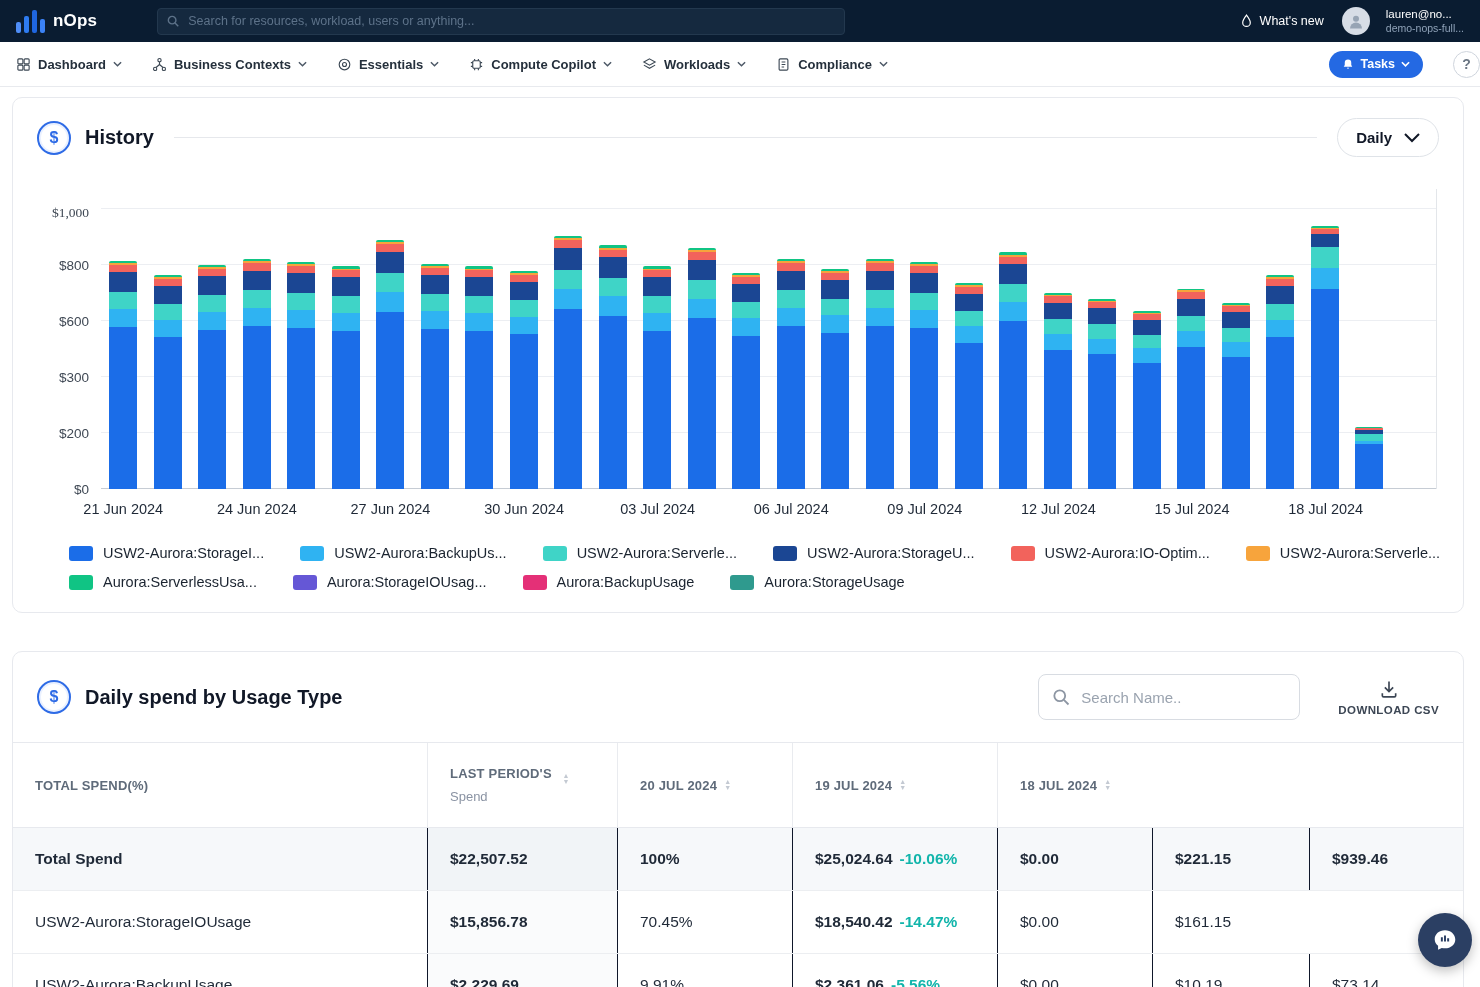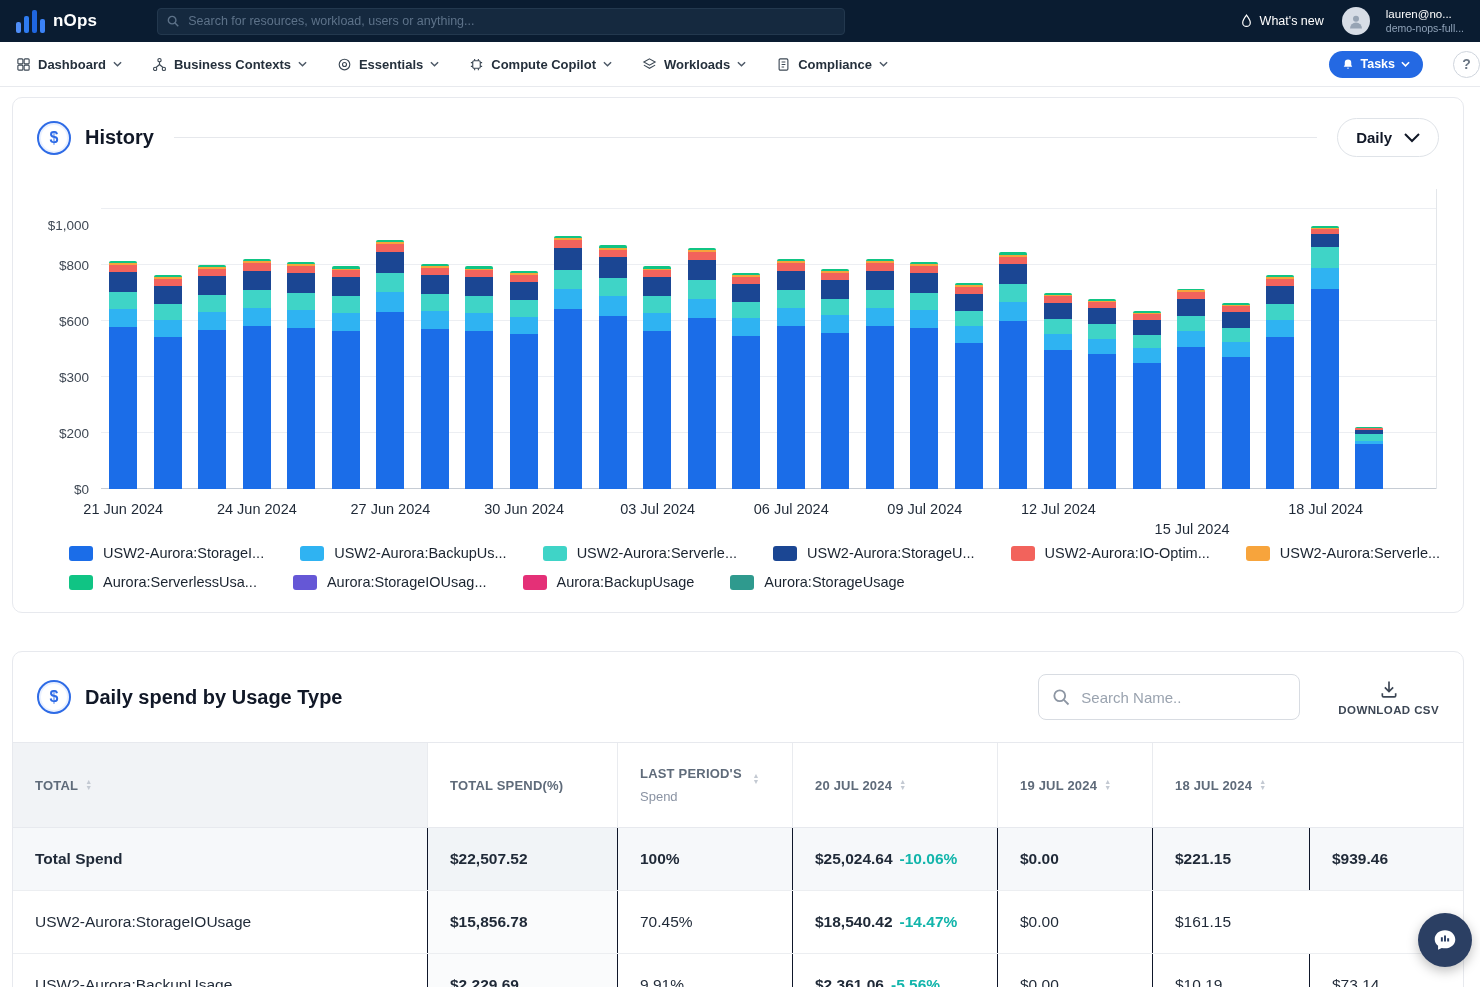--- a/index.html
+++ b/index.html
@@ -251,21 +251,21 @@
         <span class="ytick" style="bottom: 0px;">$0</span>
         <div class="gridline" style="bottom: 56px;"></div>
         <span class="ytick" style="bottom: 56px;">$200</span>
         <div class="gridline" style="bottom: 112px;"></div>
         <span class="ytick" style="bottom: 112px;">$300</span>
         <div class="gridline" style="bottom: 168px;"></div>
         <span class="ytick" style="bottom: 168px;">$600</span>
         <div class="gridline" style="bottom: 224px;"></div>
         <span class="ytick" style="bottom: 224px;">$800</span>
         <div class="gridline" style="bottom: 280px;"></div>
-        <span class="ytick" style="bottom: 264px;">$1,000</span>
+        <span class="ytick" style="bottom: 276px; font-family: Liberation Serif, serif;">$1,000</span>
         <div class="bar" style="left: 0.6%; width: 2.13333%; height: 228.2px;">
           <div style="flex-grow: 579; background: rgb(27, 109, 232);"></div>
           <div style="flex-grow: 65; background: rgb(47, 179, 242);"></div>
           <div style="flex-grow: 61; background: rgb(63, 212, 199);"></div>
           <div style="flex-grow: 69; background: rgb(27, 70, 147);"></div>
           <div style="flex-grow: 26; background: rgb(242, 99, 92);"></div>
           <div style="flex-grow: 7; background: rgb(247, 164, 60);"></div>
           <div style="flex-grow: 8; background: rgb(16, 196, 132);"></div>
         </div>
         <div class="bar" style="left: 3.93333%; width: 2.13333%; height: 213.92px;">
@@ -523,21 +523,21 @@
       </div>
     <div class="x-axis">
         <span class="xtick" style="left: 1.66667%;">21 Jun 2024</span>
         <span class="xtick" style="left: 11.6667%;">24 Jun 2024</span>
         <span class="xtick" style="left: 21.6667%;">27 Jun 2024</span>
         <span class="xtick" style="left: 31.6667%;">30 Jun 2024</span>
         <span class="xtick" style="left: 41.6667%;">03 Jul 2024</span>
         <span class="xtick" style="left: 51.6667%;">06 Jul 2024</span>
         <span class="xtick" style="left: 61.6667%;">09 Jul 2024</span>
         <span class="xtick" style="left: 71.6667%;">12 Jul 2024</span>
-        <span class="xtick" style="left: 81.6667%; margin-top: 20px;">15 Jul 2024</span>
+        <span class="xtick" style="left: 81.6667%;">15 Jul 2024</span>
         <span class="xtick" style="left: 91.6667%;">18 Jul 2024</span>
       </div>
   </div>
 
   <div class="legend">
     <div class="legend-row">
         <div class="legend-item">
           <span class="swatch" style="background: rgb(27, 109, 232);"></span>
           <span>USW2-Aurora:StorageI...</span>
         </div>
@@ -599,27 +599,20 @@
       <svg width="20" height="20" viewBox="0 0 24 24" fill="none" stroke="#3c4654" stroke-width="2">
           <path d="M12 3 v11 M7 10 l5 5 5-5"></path>
           <path d="M4 17 v3 a1.5 1.5 0 0 0 1.5 1.5 h13 A1.5 1.5 0 0 0 20 20 v-3"></path>
         </svg>
       <span class="dl-label">DOWNLOAD CSV</span>
     </div>
   </div>
 
   <div class="grid-table">
     <div class="thead-row">
-      <div class="th shaded">
-        <span>TOTAL</span>
-        <span class="sort">
-            <span>▲</span>
-            <span>▼</span>
-          </span>
-      </div>
       <div class="th">
         <span>TOTAL SPEND(%)</span>
       </div>
       <div class="th">
         <span class="two-line">
           <span>
             <span>LAST PERIOD'S</span>
             <span class="sort">
                 <span>▲</span>
                 <span>▼</span>

